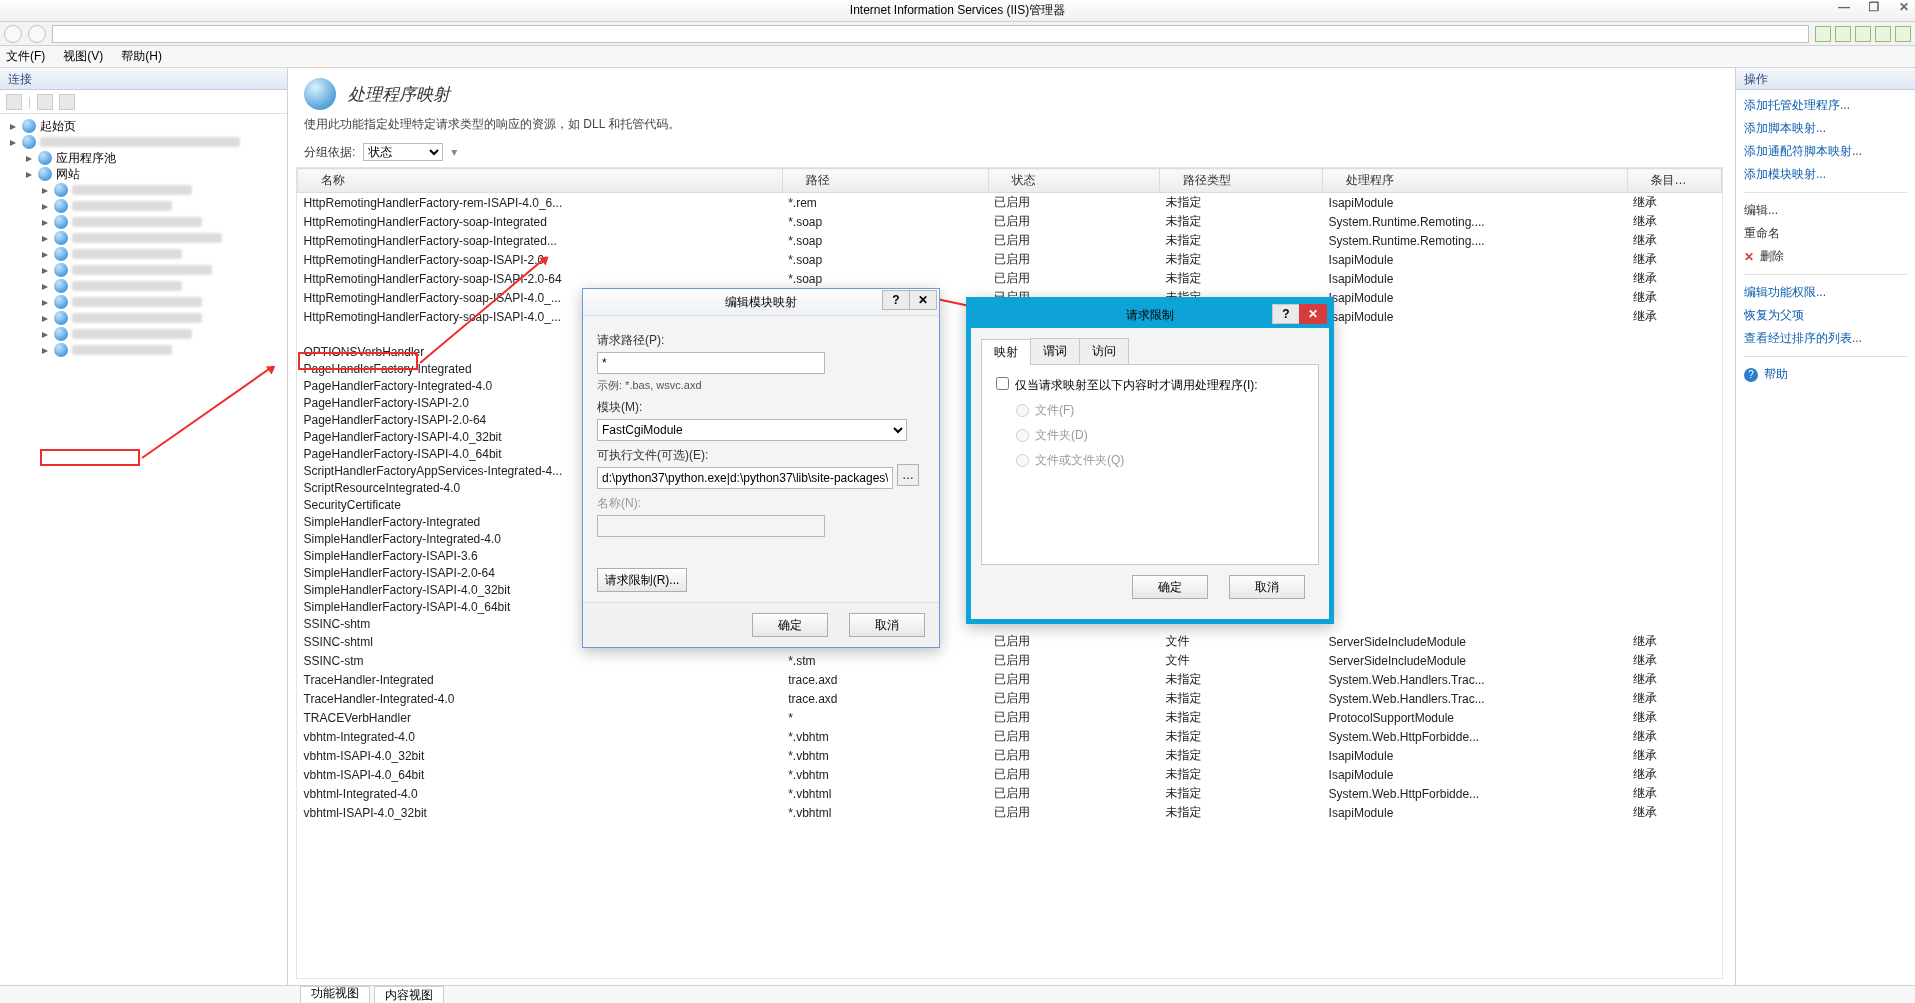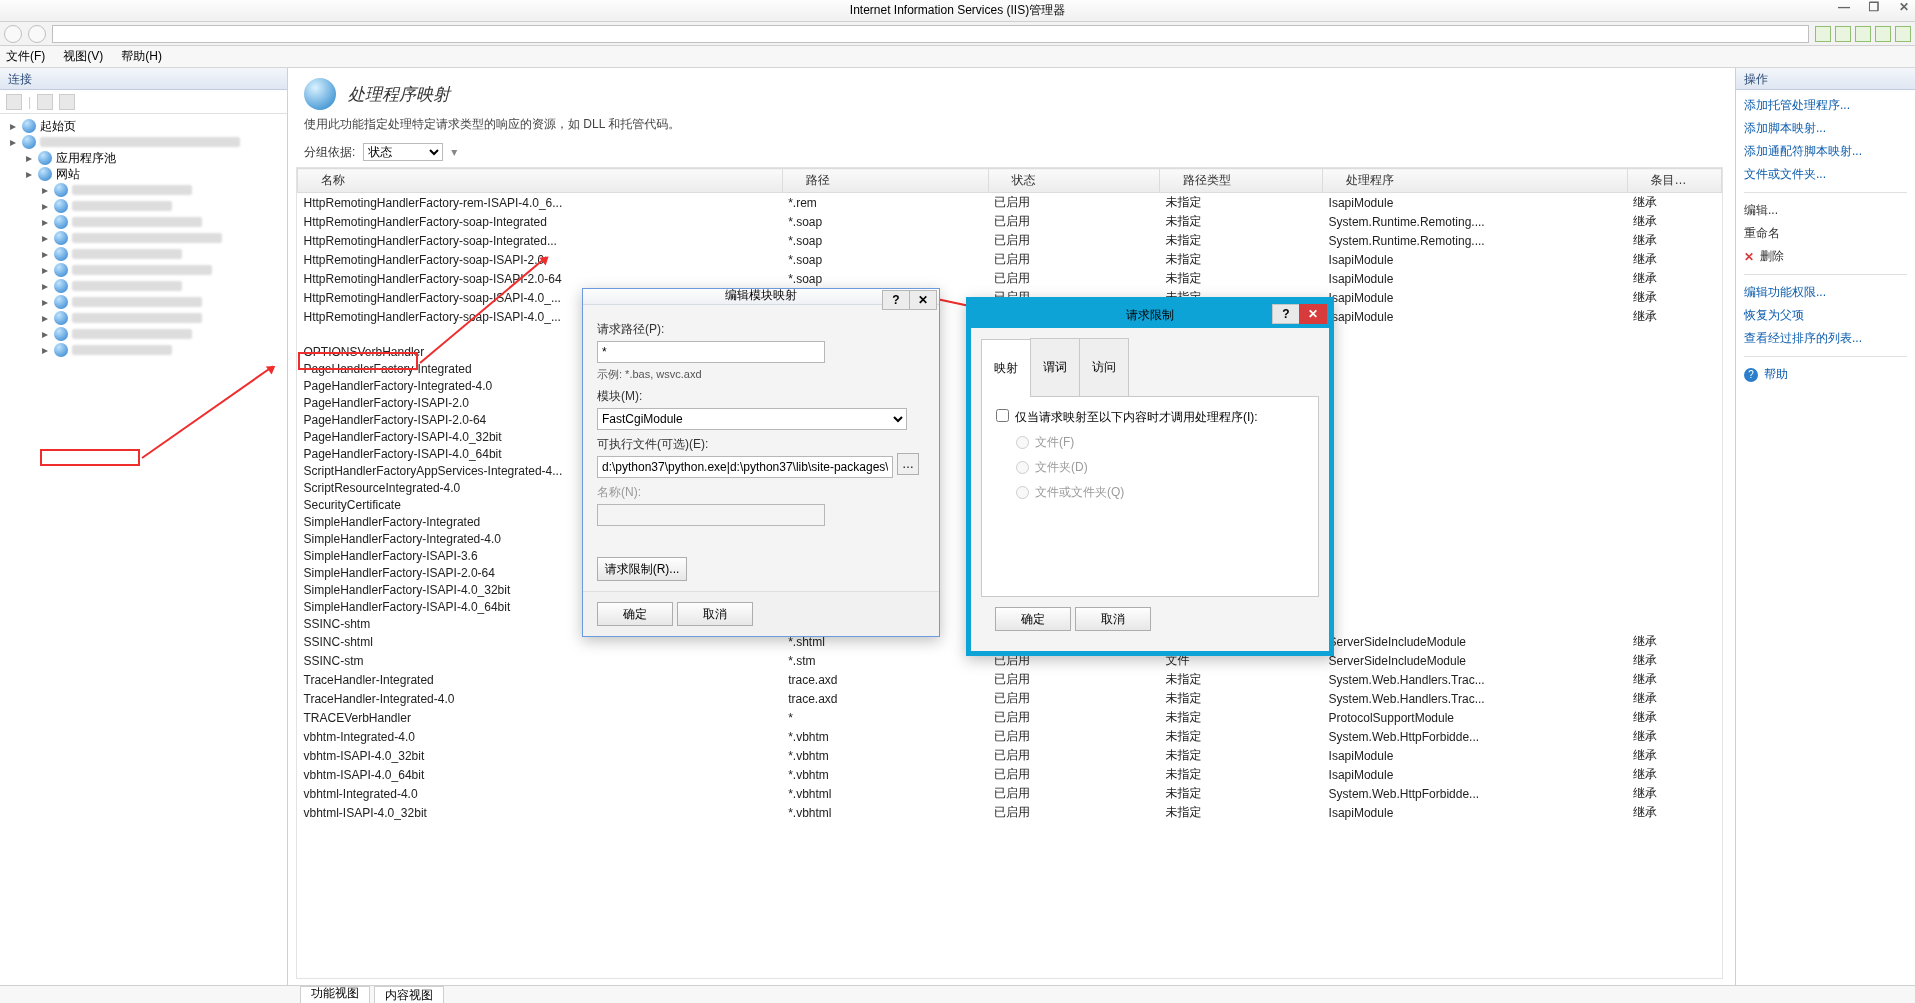--- a/index.html
+++ b/index.html
@@ -54,42 +54,42 @@
 .rp-item { color:#333; padding:3px 0; display:flex; align-items:center; gap:6px;}
 .rp-del { color:#333; }
 .rp-del .x { color:#d83b3b; font-weight:bold; }
 
 .footer { height:18px; border-top:1px solid #d0d0d0; background:#f7f7f7; display:flex; }
 .footer .tab { border:1px solid #cfcfcf; border-bottom:none; background:#fff; padding:1px 10px; margin-left:4px; display:flex; align-items:center; gap:4px; font-size:11px; }
 .footer .tab:first-child { margin-left: 300px; align-items: flex-end; }
 
 
 .dialog { position:absolute; background:#f3f3f3; border:1px solid #6b9bdc; box-shadow:0 4px 14px rgba(0,0,0,.25); }
-.dlg-title { height:16px; background:linear-gradient(#fdfdfd,#eef1f5); display:flex; align-items:flex-end; justify-content:center; border-bottom:1px solid #d6dbe4; position:relative; }
+.dlg-title { height:27px; background:linear-gradient(#fdfdfd,#eef1f5); display:flex; align-items:center; justify-content:center; border-bottom:1px solid #d6dbe4; position:relative; }
 .dlg-title .btns { position:absolute; right:2px; top:1px; display:flex; }
 .dlg-title .btns span { width:28px; height:20px; border:1px solid #b7b7b7; background:#ececec; margin-left:-1px; display:flex; align-items:center; justify-content:center; font-weight:bold; }
 .dlg-body { padding:10px 14px; background:#f4f4f4; }
 .fld-lbl { color:#333; margin-top:6px; }
 .fld-in { width:230px; height:22px; border:1px solid #b7b7b7; background:#fff; padding:2px 4px; margin-top:3px; }
 .fld-sel { width:310px; height:22px; border:1px solid #b7b7b7; background:#fff; margin-top:3px; }
 .fld-wide { width:296px; }
 .fld-dots { width:22px; height:22px; border:1px solid #b0b0b0; background:#efefef; margin-left:4px; }
 .dim { color:#9a9a9a; }
 .hint { color:#555; margin-top:4px; font-size:11px; }
-.btnrow { display:flex; gap:4px; padding:10px 14px; border-top:1px solid #dfdfdf; background:#f1f1f1; }
+.btnrow { display:flex; justify-content:flex-end; gap:21px; padding:10px 14px; border-top:1px solid #dfdfdf; background:#f1f1f1; }
 .btn { width:76px; height:24px; border:1px solid #adadad; background:linear-gradient(#fefefe,#e7e7e7); text-align:center; line-height:22px; }
 
 .dialog2 { border:5px solid #0ea3d6; }
 .dlg2-title { height:26px; background:#0ea3d6; color:#000; display:flex; align-items:center; justify-content:center; position:relative; }
 .dlg2-title .btns { position:absolute; right:2px; top:2px; display:flex; }
 .dlg2-title .btns .q { width:28px; height:20px; background:#e9e9e9; border:1px solid #c7c7c7; display:flex;align-items:center;justify-content:center; font-weight:bold;}
 .dlg2-title .btns .x { width:28px; height:20px; background:#d83b3b; color:#fff; display:flex;align-items:center;justify-content:center; font-weight:bold; margin-left:-1px;}
 .dlg2-body { background:#f4f4f4; padding:10px; }
 .tabstrip { display:flex; border-bottom:1px solid #c9c9c9; }
-.tabstrip .tab { padding:20px 12px; border:1px solid #c9c9c9; border-bottom:none; background:#efefef; margin-right:-1px; }
+.tabstrip .tab { padding:4px 12px; border:1px solid #c9c9c9; border-bottom:none; background:#efefef; margin-right:-1px; }
 .tabstrip .tab.act { background:#fff; position:relative; top:1px; }
 .tabpanel { border:1px solid #c9c9c9; border-top:none; background:#fff; padding:12px 14px 40px; min-height:200px;}
 .chkrow { display:flex; align-items:flex-start; gap:6px; }
 .radrow { display:flex; align-items:center; gap:6px; margin-top:8px; margin-left:20px; color:#9b9b9b; }
 input[type=checkbox], input[type=radio] { width:13px; height:13px; }
 
 
 .arrow { position:absolute; height:0; border-top:2px solid #ef2d2d; transform-origin:left center; pointer-events:none; }
 .arrow::after { content:""; position:absolute; right:-7px; top:-5px; border:5px solid transparent; border-left:8px solid #ef2d2d; }
 </style>
@@ -531,21 +531,21 @@
       </div>
     </div>
   </div>
 
   <div class="right-pane">
     <div class="pane-header">操作</div>
     <div class="rp-body" id="rp">
         <div class="rp-link">添加托管处理程序...</div>
         <div class="rp-link">添加脚本映射...</div>
         <div class="rp-link">添加通配符脚本映射...</div>
-        <div class="rp-link">文件或文件夹...</div>
+        <div class="rp-link">添加模块映射...</div>
         <div class="rp-sep"></div>
         <div class="rp-item">编辑...</div>
         <div class="rp-item">重命名</div>
         <div class="rp-item rp-del"><span class="x">✕</span> 删除</div>
         <div class="rp-sep"></div>
         <div class="rp-link">编辑功能权限...</div>
         <div class="rp-link">恢复为父项</div>
         <div class="rp-link">查看经过排序的列表...</div>
         <div class="rp-sep"></div>
         <div class="rp-link"><span style="width:14px;height:14px;border-radius:50%;background:#2a7ecb;color:#fff;display:inline-flex;align-items:center;justify-content:center;font-size:10px;">?</span>帮助</div>

